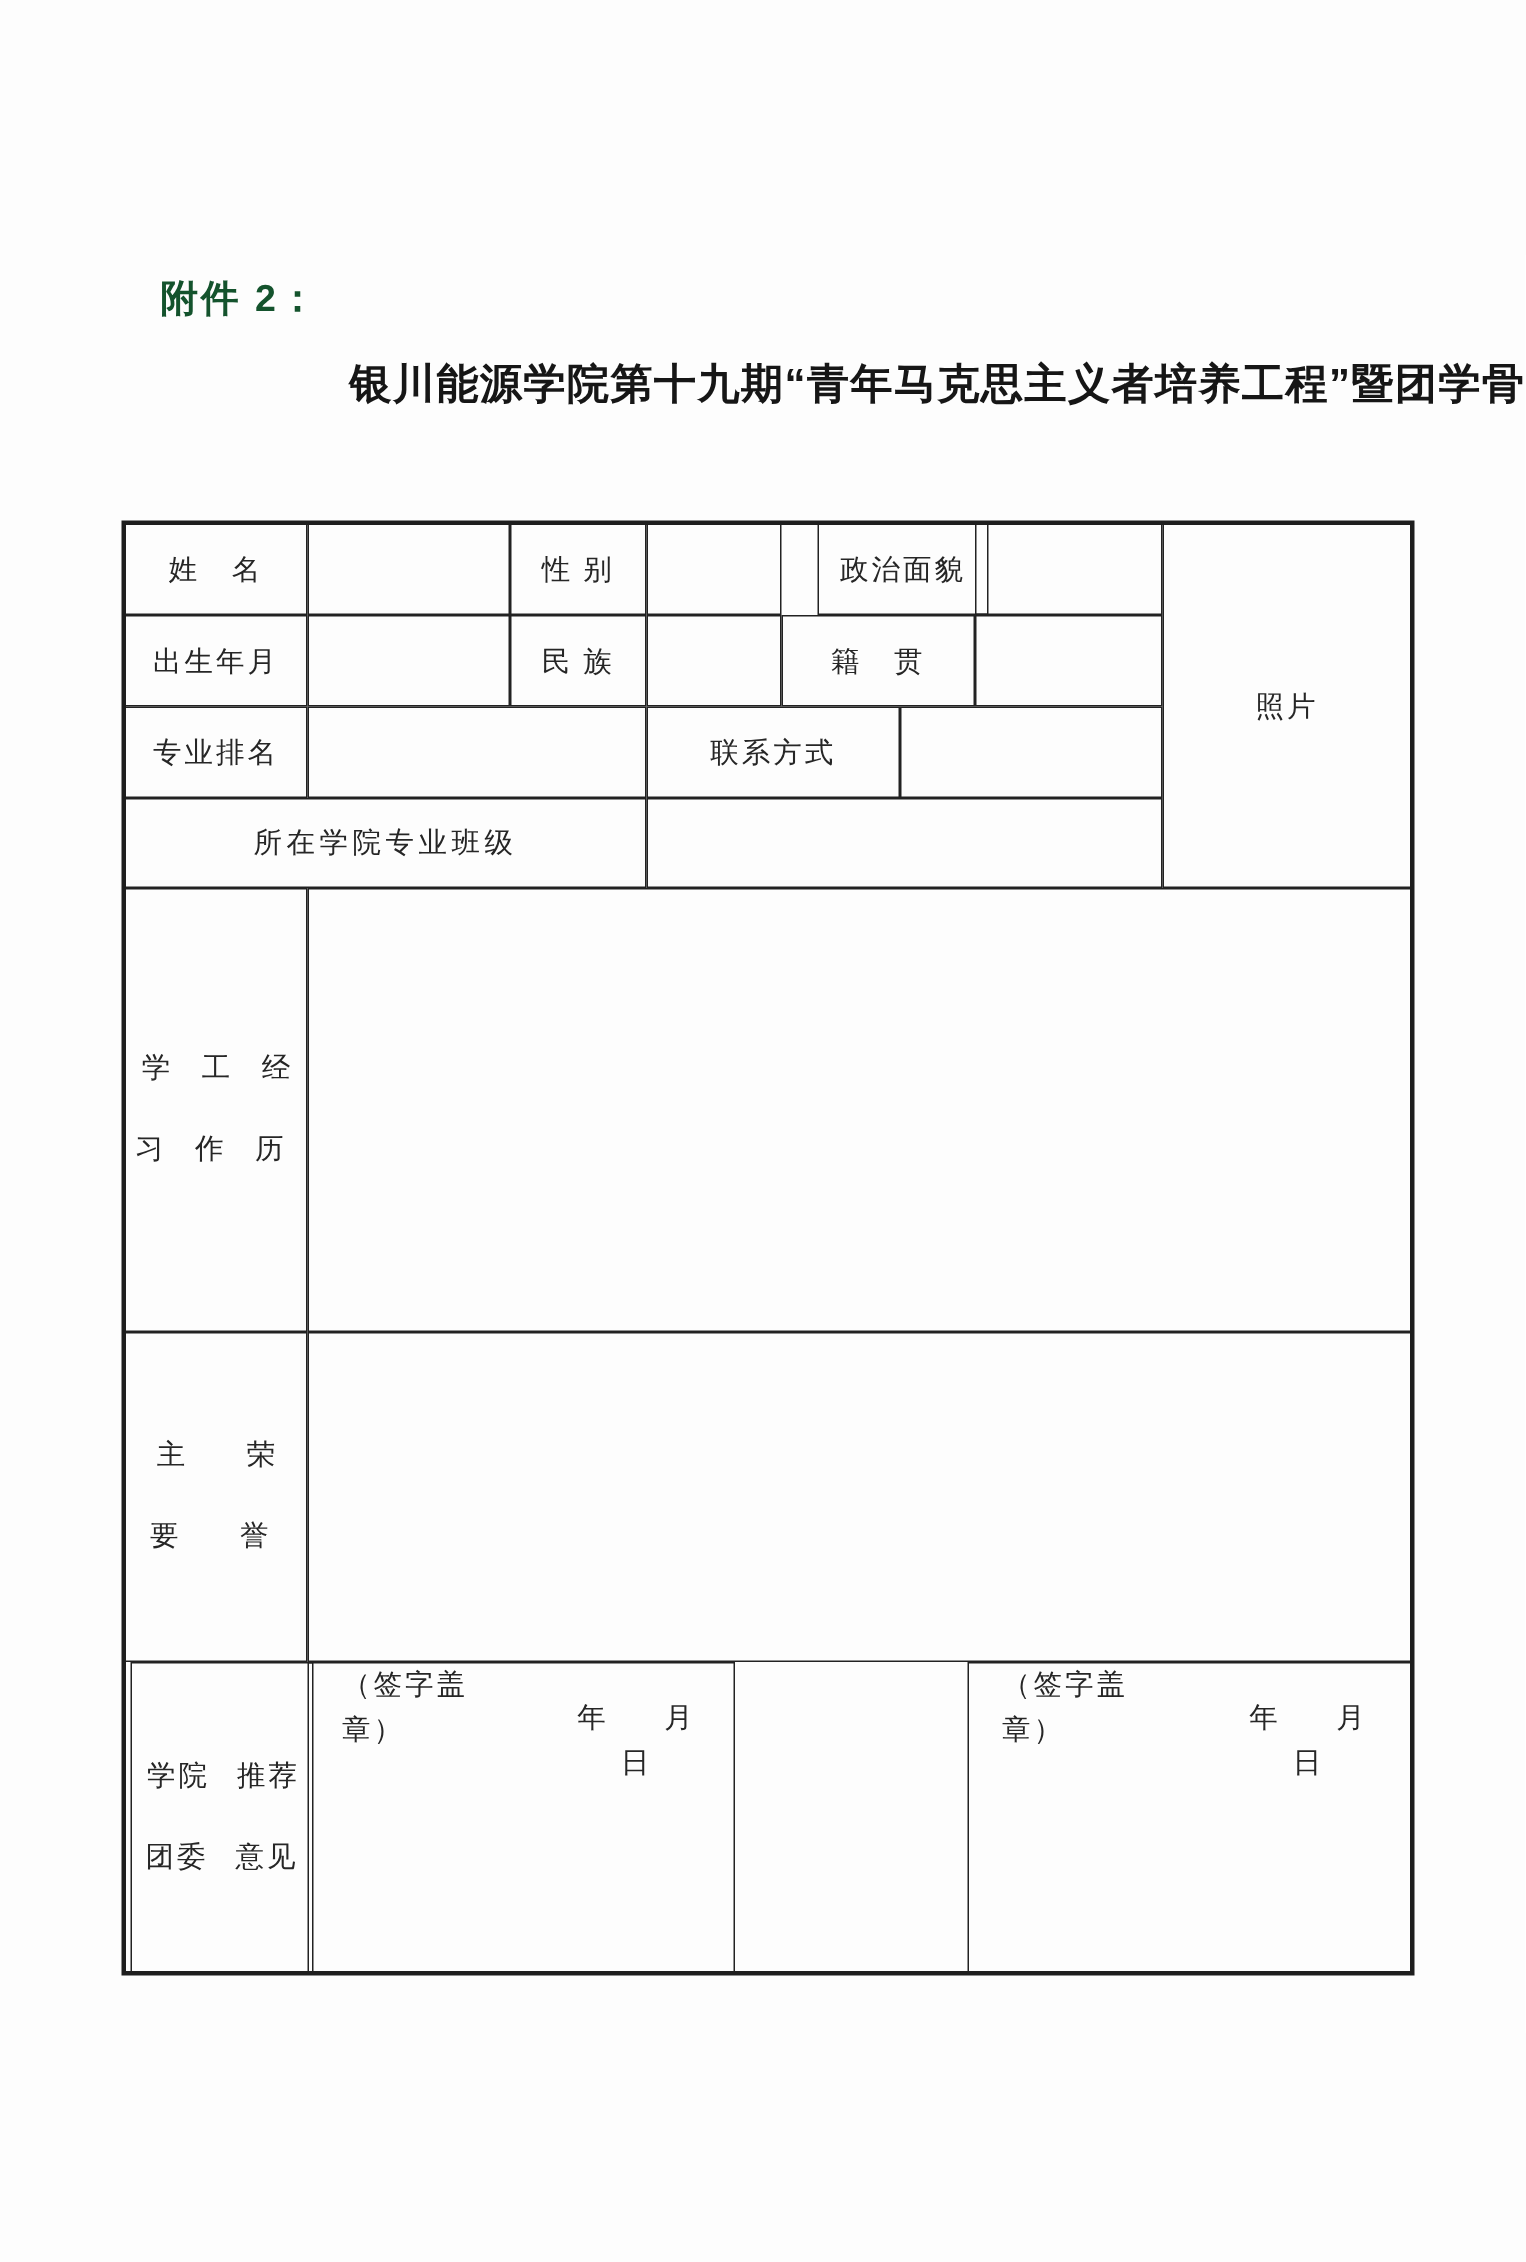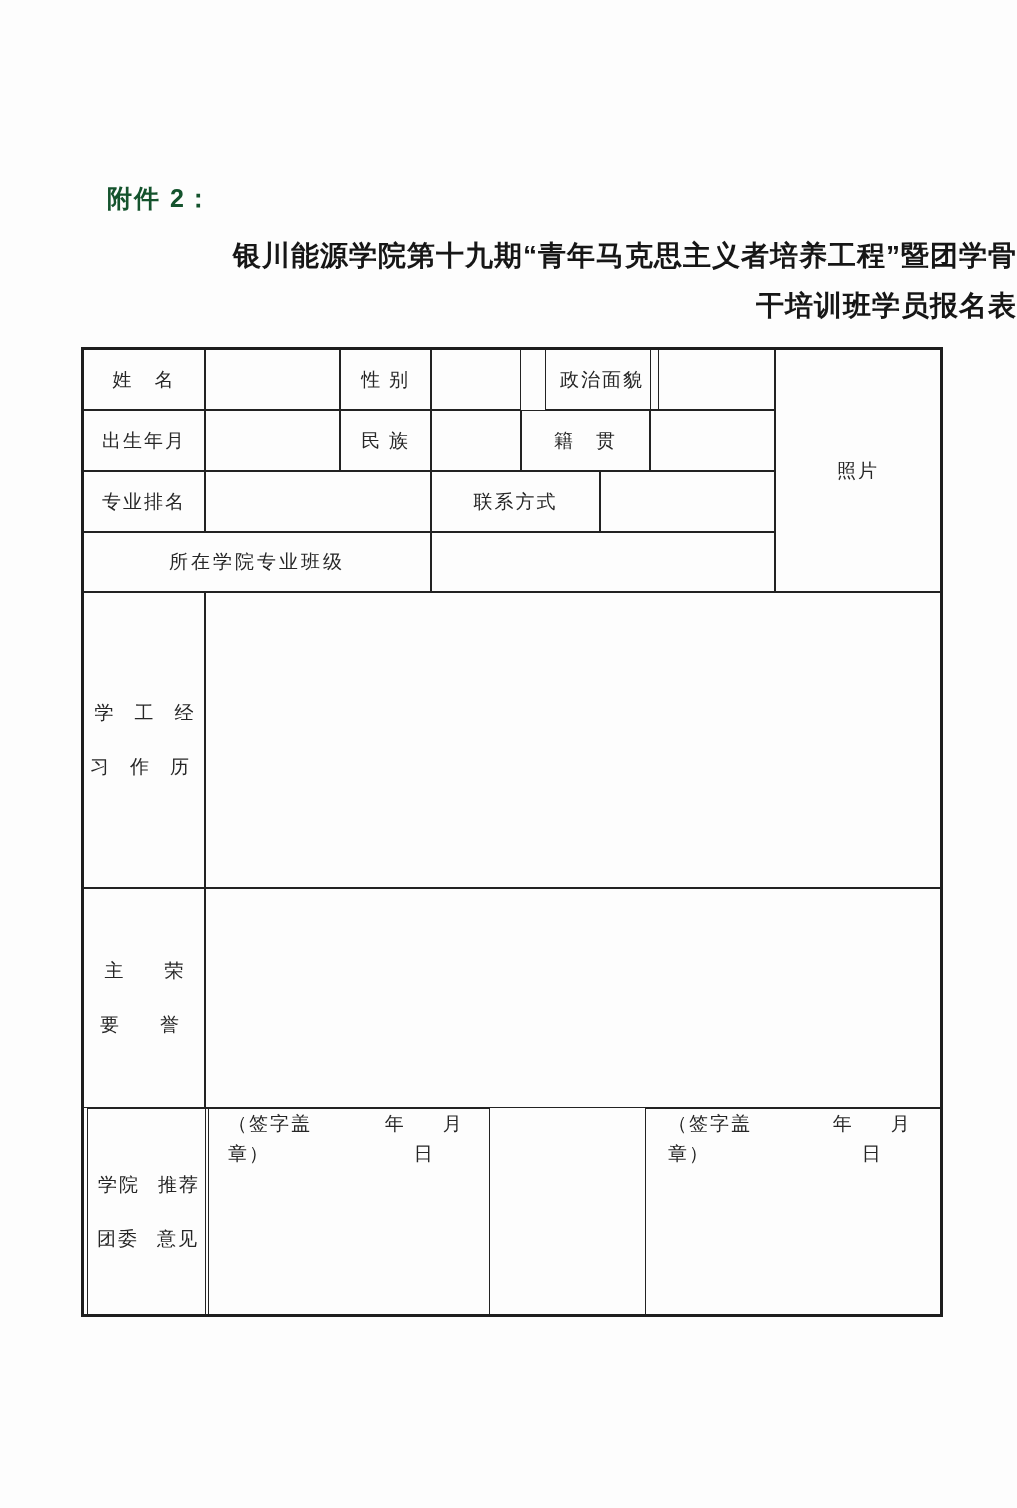--- a/index.html
+++ b/index.html
@@ -83,32 +83,32 @@
     text-align: left;
     padding-left: 22px;
     letter-spacing: 2px;
     line-height: 30px;
   }
   .date-line {
     text-align: center;
     padding-left: 34px;
     letter-spacing: 10px;
     line-height: 30px;
+    margin-top: 22px;
   }
 </style>
 </head>
 <body>
 
 <div class="page">
 
   <div class="attachment">附件 2：</div>
 
   <h1 class="title">
     <span class="tl">银川能源学院第十九期“青年马克思主义者培养工程”暨团学骨</span>
-    <span class="tl">干培训班学员报名表</span>
   </h1>
 
   <div class="form-table">
 
     <div class="cell" style="left:0;top:0;width:122px;height:61px">姓　名</div>
     <div class="cell" style="left:122px;top:0;width:135px;height:61px"></div>
     <div class="cell" style="left:257px;top:0;width:91px;height:61px">性 别</div>
     <div class="cell" style="left:348px;top:0;width:90px;height:61px"></div>
     <div class="cell" style="left:462px;top:0;width:114px;height:61px">政治面貌</div>
     <div class="cell" style="left:567px;top:0;width:125px;height:61px"></div>

